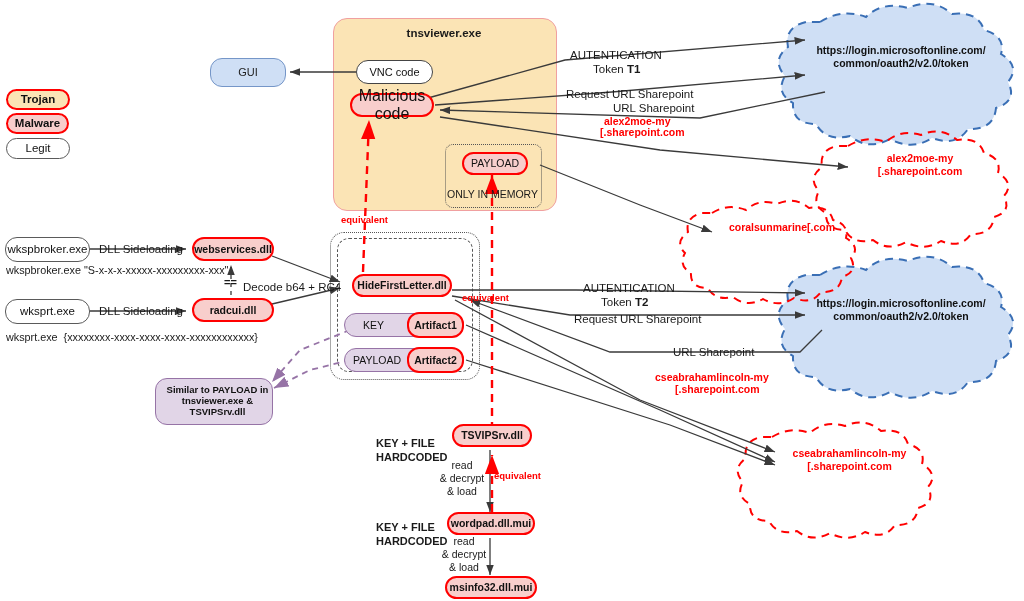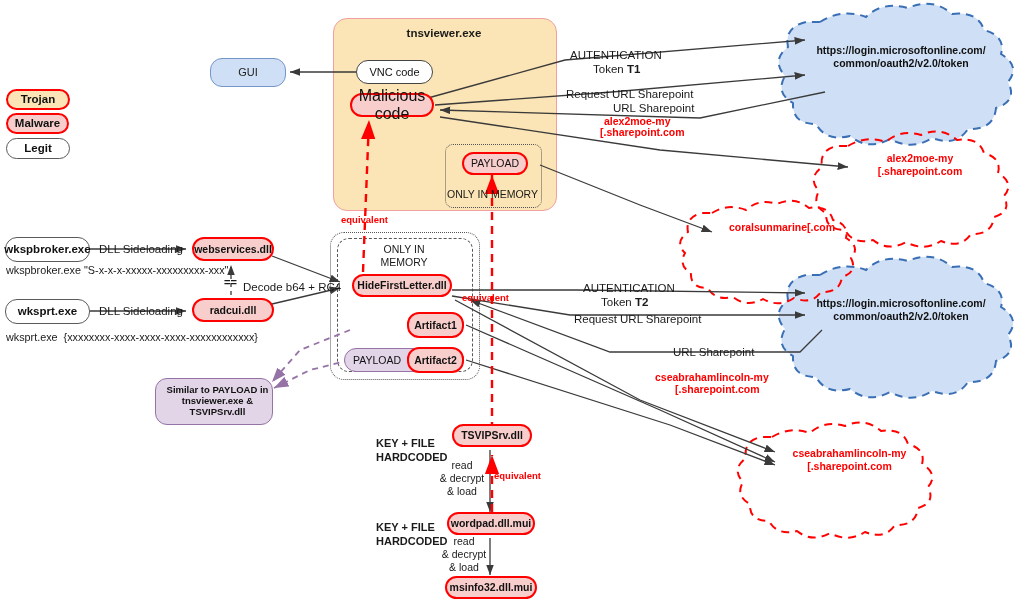--- a/index.html
+++ b/index.html
@@ -3,21 +3,21 @@
 <meta charset="utf-8">
 <style>
   html,body{margin:0;padding:0;background:#ffffff;}
   body{width:1024px;height:601px;position:relative;overflow:hidden;
        font-family:"Liberation Sans","DejaVu Sans",sans-serif;}
   #stage{position:absolute;left:0;top:0;width:1024px;height:601px;}
   svg.layer{position:absolute;left:0;top:0;width:1024px;height:601px;overflow:visible;}
   .box{position:absolute;box-sizing:border-box;display:flex;align-items:center;
        justify-content:center;text-align:center;border-radius:12px;line-height:1.15;}
   
-  .legit{background:#ffffff;border:1.6px solid #5a5a5a;color:#111;font-size:11.5px;font-weight:bold;}
+  .legit{background:#ffffff;border:1.6px solid #5a5a5a;color:#111;font-size:11.5px;font-weight:normal;}
   .malware{background:#f8cecc;border:2px solid #ff0000;color:#111;font-size:11.5px;font-weight:bold;}
   .trojan{background:#fbe4b5;border:2px solid #ff0000;color:#111;font-size:11.5px;font-weight:bold;}
   .gui{background:#cfdff5;border:1.4px solid #7596c8;color:#222;font-size:11px;}
   .purple{background:#e1d5e7;border:1.6px solid #9673a6;color:#111;font-size:10.5px;font-weight:bold;padding-left:7px;}
   .plain{background:#ffffff;border:1.4px solid #444;color:#111;font-size:11px;}
   .txt{position:absolute;color:#1a1a1a;font-size:11.5px;line-height:1.25;white-space:pre;}
   .txt.small{font-size:10.8px;}
   .txt.bold{font-weight:bold;}
   .txt.red{color:#ff0000;font-weight:bold;}
   .txt.c{text-align:center;}
@@ -177,25 +177,24 @@
 
   <div class="txt" style="left:99px;top:242px;">DLL Sideloading</div>
   <div class="txt" style="left:99px;top:304px;">DLL Sideloading</div>
 
   <div class="box malware" style="left:192px;top:237px;width:82px;height:24px;font-size:10.5px;">webservices.dll</div>
   <div class="box malware" style="left:192px;top:298px;width:82px;height:24px;font-size:10.5px;">radcui.dll</div>
 
   <div class="txt bold" style="left:224px;top:276px;font-size:11px;">==</div>
   <div class="txt" style="left:243px;top:280px;">Decode b64 + RC4</div>
 
-  <div class="txt c" style="left:345px;top:243px;width:118px;text-align:center;font-size:10.5px;">ONLY IN
-MEMORY</div>
 
   <div class="box malware" style="left:352px;top:274px;width:100px;height:23px;font-size:10.5px;">HideFirstLetter.dll</div>
 
+  <div class="box purple" style="left:344px;top:313px;width:120px;height:24px;justify-content:flex-start;padding-left:18px;font-size:10.5px;font-weight:normal;">KEY</div>
   <div class="box malware" style="left:407px;top:312px;width:57px;height:26px;font-size:10.5px;">Artifact1</div>
 
   <div class="box purple" style="left:344px;top:348px;width:120px;height:24px;justify-content:flex-start;padding-left:8px;font-size:10.5px;font-weight:normal;">PAYLOAD</div>
   <div class="box malware" style="left:407px;top:347px;width:57px;height:26px;font-size:10.5px;">Artifact2</div>
 
   <div class="txt red" style="left:462px;top:292px;font-size:9.5px;">equivalent</div>
 
   <div class="box purple" style="left:155px;top:378px;width:118px;height:47px;white-space:pre-line;font-size:9.5px;">Similar to PAYLOAD in
 tnsviewer.exe &amp;
 TSVIPSrv.dll</div>

